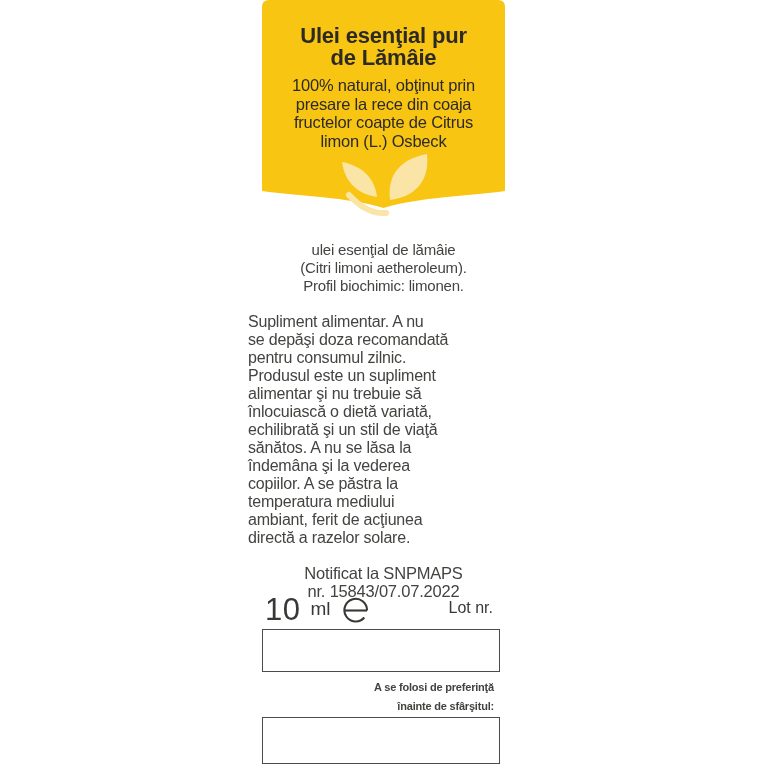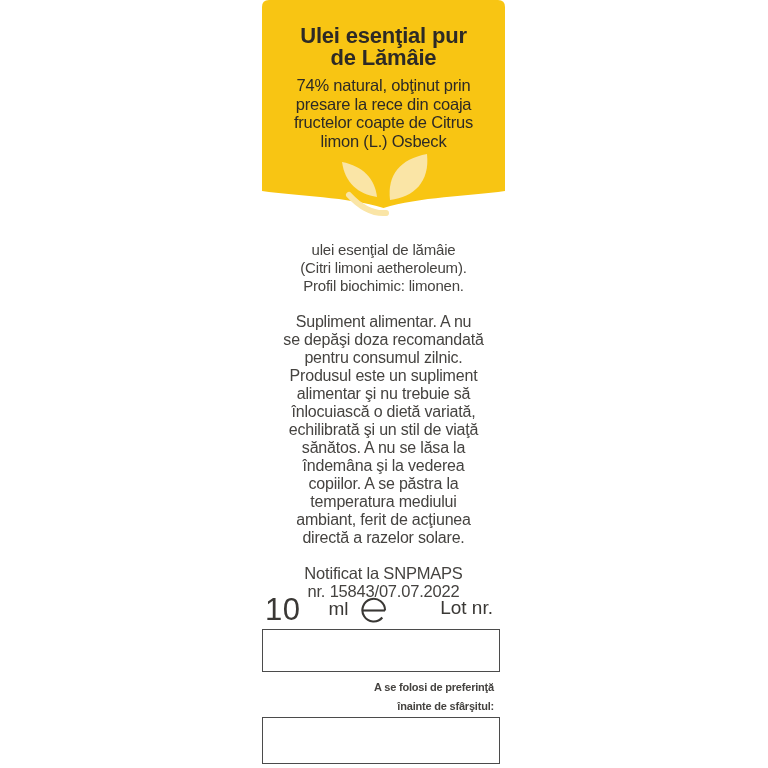--- a/index.html
+++ b/index.html
@@ -82,21 +82,21 @@
     line-height: 18px;
     letter-spacing: -0.2px;
     color: var(--body_text, #454340);
     white-space: pre;
   }
   .disclaimer {
     position: absolute;
     top: 313px;
     left: -14px;
     width: 271px;
-    text-align: center;
+    text-align: left;
     font-size: 16px;
     line-height: 18px;
     letter-spacing: -0.2px;
     color: var(--body_text, #454340);
     white-space: pre;
   }
   .notification {
     position: absolute;
     top: 556px;
     left: -10px;
@@ -121,38 +121,38 @@
   .volume-amount {
     font-size: 31px;
     line-height: 27px;
     margin-left: 3px;
     letter-spacing: 0.5px;
     color: var(--ink, #3A3835);
   }
   .volume-unit {
     font-size: 19px;
     line-height: 25px;
-    margin-left: 28px;
+    margin-left: 10px;
     color: var(--ink, #3A3835);
   }
   .estimated-svg {
     width: 27px;
     height: 27px;
     margin-left: 11px;
     display: block;
   }
   .estimated-svg path {
     stroke: var(--ink, #3A3835);
     stroke-width: 2.1;
     fill: none;
   }
   .lot-label {
     margin-left: auto;
     margin-right: 7px;
-    font-size: 19px;
+    font-size: 16px;
     line-height: 23px;
     color: var(--ink, #3A3835);
   }
   .fill-box {
     position: absolute;
     left: 0;
     width: 238px;
     box-sizing: border-box;
     border: 1.5px solid #4B4B4B;
     background: #ffffff;
@@ -186,21 +186,21 @@
                L0,7 Q0,0 7,0 Z"></path>
       <g>
         <path class="leaf-fill" d="M115,197 C96,194 83,183 80,162 C101,166 113,179 115,197 Z"></path>
         <path class="leaf-fill" d="M128,200 C125,175 138,159 165,154 C168,182 152,197 128,200 Z"></path>
         <path class="leaf-stroke" d="M87,195 C100,209 112,214 124,213"></path>
       </g>
     </svg>
 
     <div class="title">Ulei esenţial pur
 de Lămâie</div>
-    <div class="subtitle">74% natural, obţinut prin
+    <div class="subtitle">100% natural, obţinut prin
 presare la rece din coaja
 fructelor coapte de Citrus
 limon (L.) Osbeck</div>
 
     <div class="ingredients-body">ulei esenţial de lămâie
 (Citri limoni aetheroleum).
 Profil biochimic: limonen.</div>
 
     <div class="disclaimer">Supliment alimentar. A nu
 se depăşi doza recomandată

